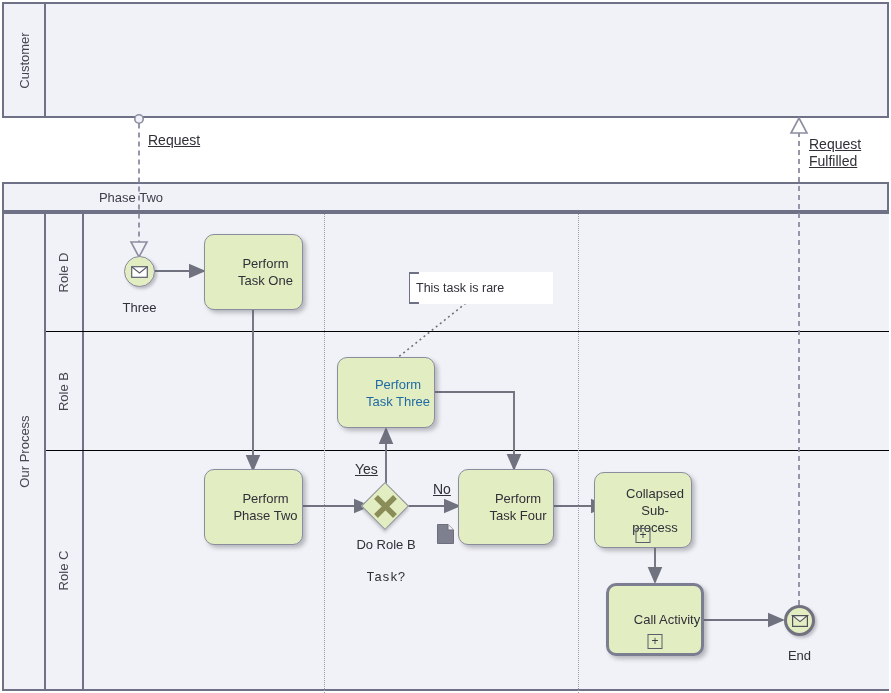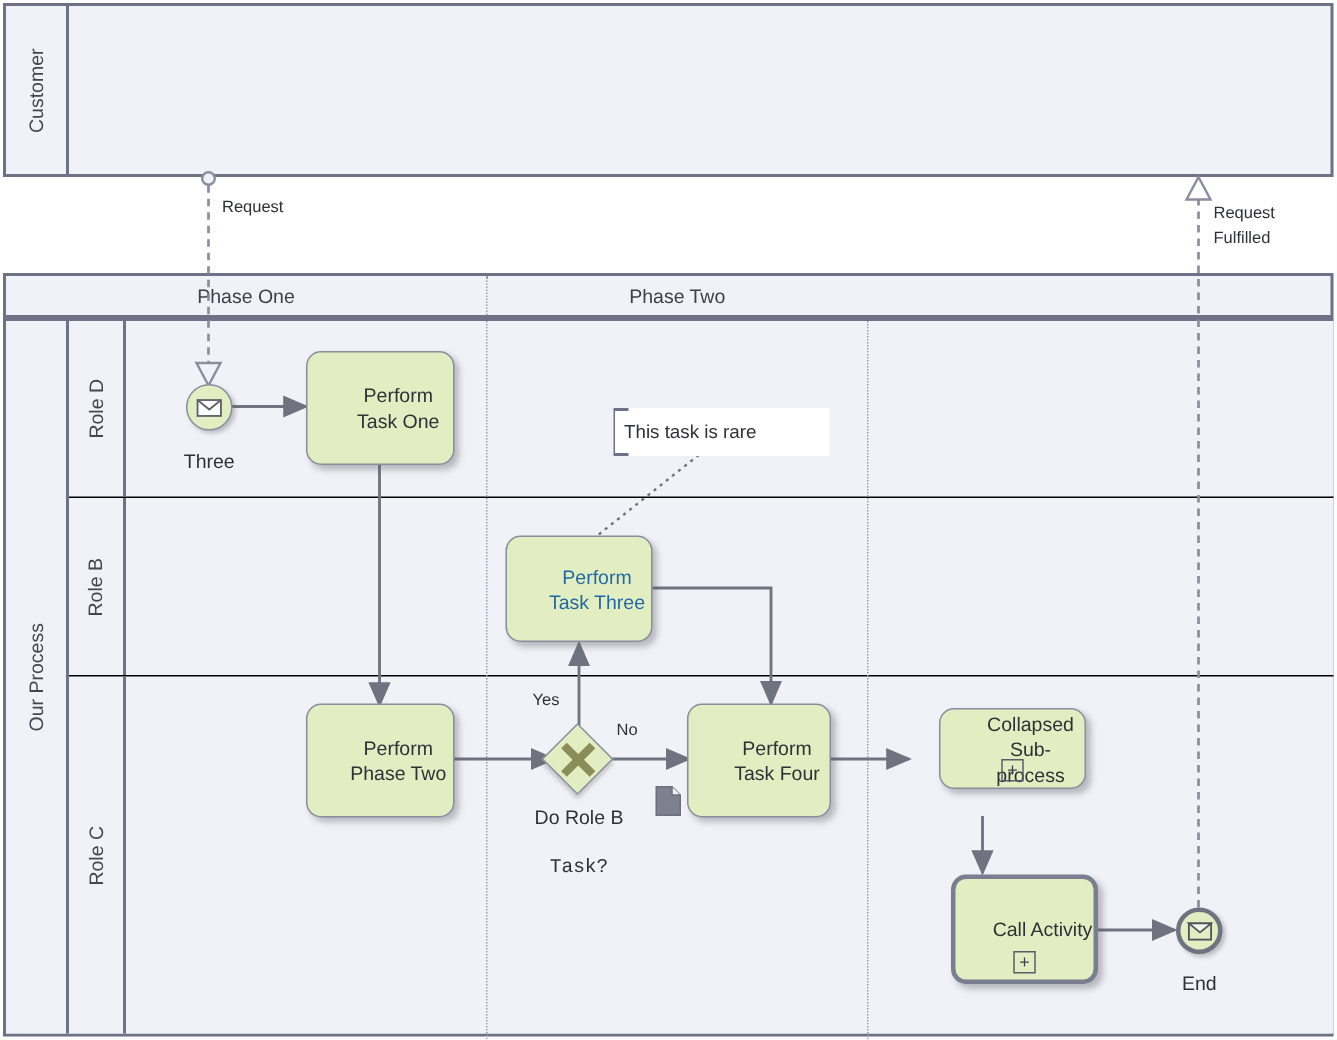--- a/index.html
+++ b/index.html
@@ -56,36 +56,35 @@
               border-left:1.6px solid #6f7186;display:flex;align-items:center;
               padding-left:6px;font-size:12.5px;color:#2f3038;}
   .annotation:before{content:"";position:absolute;left:0;top:0;width:9px;height:1.6px;background:#6f7186;}
   .annotation:after{content:"";position:absolute;left:0;bottom:0;width:9px;height:1.6px;background:#6f7186;}
 
   
   .dataobj{position:absolute;}
 
   
   .flow{position:absolute;pointer-events:none;}
-  .edge-label{position:absolute;font-size:11px;color:#2f3038;white-space:nowrap;}
+  .edge-label{position:absolute;font-size:14px;color:#2f3038;white-space:nowrap;text-decoration:underline;}
   svg{overflow:visible;}
 </style>
 </head>
 <body>
 
 <div id="canvas">
 
   <div class="pool" style="left:2px;top:2px;width:887px;height:116px;">
     <div class="pool-header">
       <div class="vlabel">Customer</div>
     </div>
   </div>
 
   <div class="phase-band" style="left:2px;top:182px;width:887px;height:30px;">
-    <div class="phase-cell" style="width:320px;">Phase One</div>
     <div class="phase-cell" style="width:254px;">Phase Two</div>
   </div>
 
   <div class="pool" style="left:2px;top:212px;width:887px;height:479px;">
     <div class="pool-header">
       <div class="vlabel">Our Process</div>
     </div>
 
     <div class="lane" style="top:0px;height:117px;width:843px;">
       <div class="lane-header">
@@ -145,21 +144,21 @@
 
       <path d="M655,544 L655,582"></path>
 
       <path d="M704,620 L783,620"></path>
     </g>
 
     <path d="M470,300 L392,362" stroke="#70727f" stroke-width="1.6" fill="none" stroke-dasharray="2,3.2"></path>
   </svg>
 
   <div class="edge-label" style="left:355px;top:461px;">Yes</div>
-  <div class="edge-label" style="left:411px;top:481px;">No</div>
+  <div class="edge-label" style="left:433px;top:481px;">No</div>
 
   <div class="event start" style="left:124px;top:256px;width:31px;height:31px;">
     <svg width="17" height="12" viewBox="0 0 17 12">
       <rect x="0.7" y="0.7" width="15.6" height="10.6" fill="#ffffff" stroke="#5d5f6d" stroke-width="1.2"></rect>
       <path d="M0.7,0.7 L8.5,7 L16.3,0.7" fill="none" stroke="#5d5f6d" stroke-width="1.2"></path>
     </svg>
   </div>
   <div class="ev-label" style="left:112px;top:300px;width:55px;">Three</div>
 
   <div class="event end" style="left:784px;top:605px;width:31px;height:31px;">
@@ -183,27 +182,27 @@
   <div class="task link" style="left:337px;top:357px;width:98px;height:71px;">
     <span class="ttl">Perform</span>
     <span class="ttl">Task Three</span>
   </div>
 
   <div class="task" style="left:458px;top:469px;width:96px;height:76px;">
     <span class="ttl">Perform</span>
     <span class="ttl">Task Four</span>
   </div>
 
-  <div class="task" style="left:626px;top:472px;width:98px;height:54px;">
+  <div class="task" style="left:594px;top:472px;width:98px;height:76px;">
     <span class="ttl">Collapsed</span>
     <span class="ttl">Sub-process</span>
     <span class="marker-plus">+</span>
   </div>
 
-  <div class="task thick" style="left:606px;top:583px;width:98px;height:73px;margin-left:28px;">
+  <div class="task thick" style="left:606px;top:583px;width:98px;height:73px;">
     <span class="ttl">Call Activity</span>
     <span class="marker-plus">+</span>
   </div>
 
   <div class="gateway" style="left:368px;top:489px;width:34px;height:34px;"></div>
   <svg class="gw-x" style="left:372px;top:493px;width:27px;height:27px;">
     <path d="M4,4 L23,23 M23,4 L4,23" stroke="#8a8d58" stroke-width="5.4" stroke-linecap="butt"></path>
   </svg>
   <div class="ev-label" style="left:340px;top:537px;width:92px;">Do Role B</div>
   <div class="ev-label" style="left:340px;top:570px;width:92px;font-family:Liberation Mono, monospace;">Task?</div>

